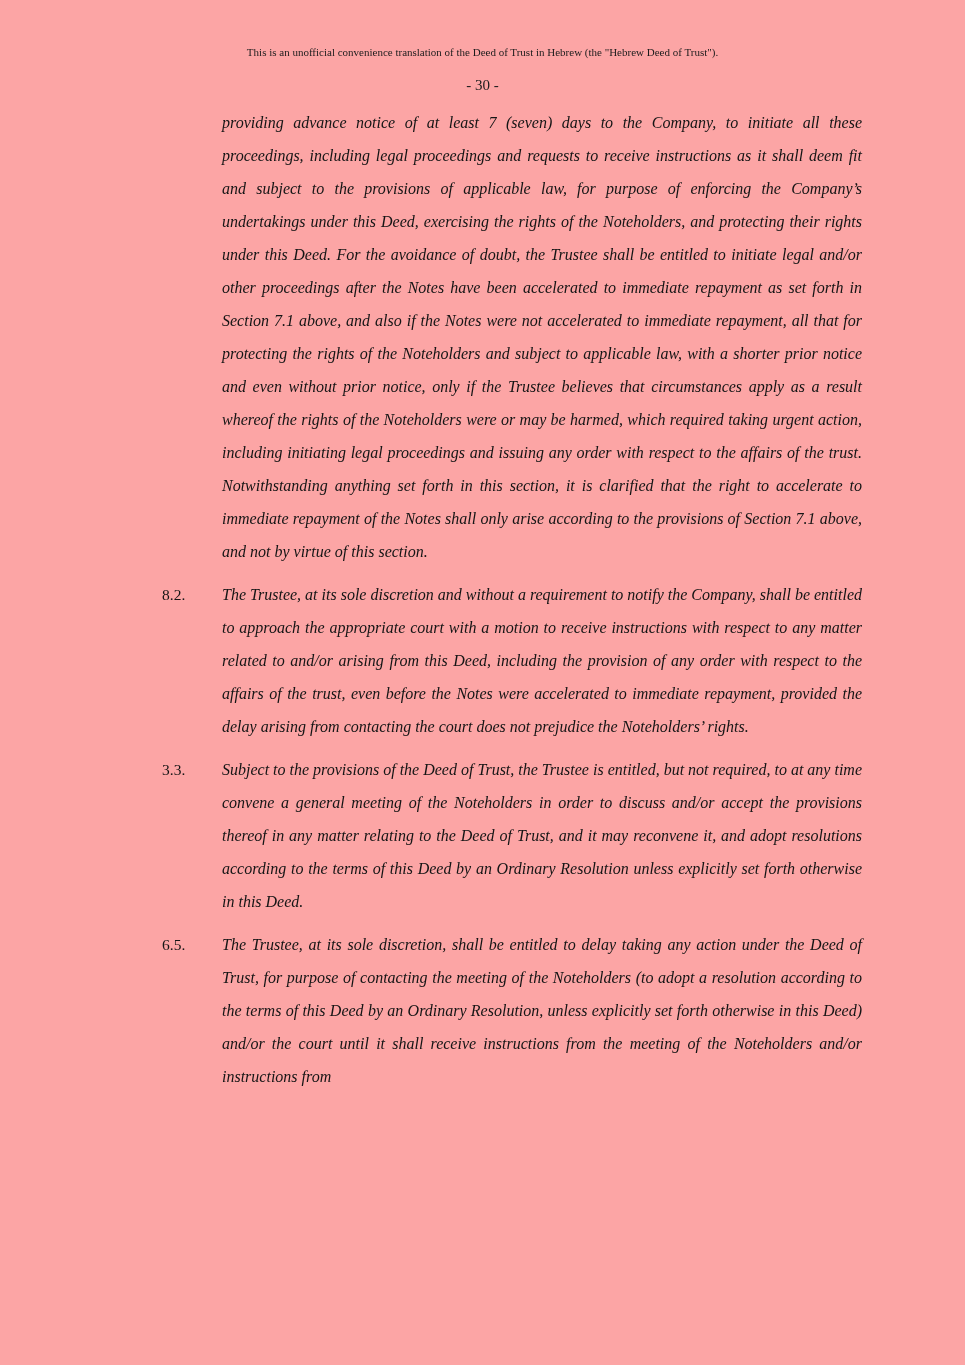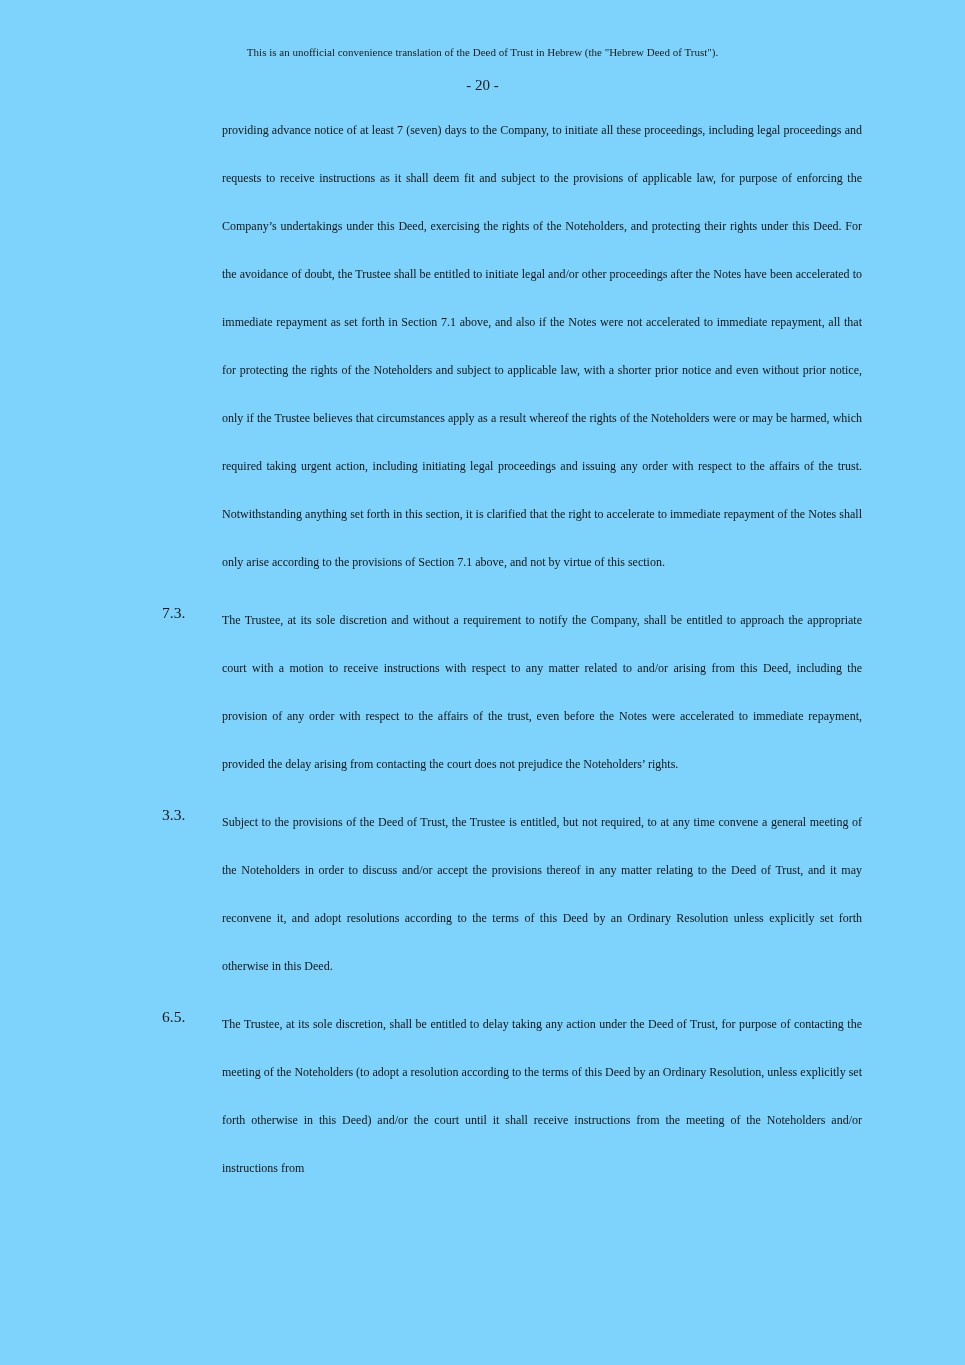--- a/index.html
+++ b/index.html
@@ -4,21 +4,21 @@
 <style>
   html, body {
     margin: 0;
     padding: 0;
     background: #ffffff;
   }
   .page {
     position: relative;
     width: 965px;
     height: 1365px;
-    background: #7dd3fc;
+    background: #fca5a5;
     font-family: "Liberation Serif", serif;
     color: #151515;
     overflow: hidden;
     box-sizing: border-box;
   }
   .disclaimer {
     padding-top: 45px;
     margin: 0 auto;
     max-width: 745px;
     text-align: center;
@@ -42,46 +42,47 @@
     margin-bottom: 10px;
   }
   .para .num {
     flex: 0 0 60px;
     font-size: 15.5px;
     line-height: 33.5px;
     text-align: left;
   }
   .para .text {
     flex: 1 1 auto;
-    font-size: 12px;
-    line-height: 48px;
+    font-size: 16px;
+    line-height: 33px;
     text-align: justify;
     text-justify: inter-word;
+    font-style: italic;
   }
 </style>
 </head>
 <body>
 
 <div class="page">
 
   <div class="disclaimer">
     <div>This is an unofficial convenience translation of the Deed of Trust in Hebrew (the "Hebrew Deed of Trust").</div>
   </div>
 
-  <div class="page-number">- 20 -</div>
+  <div class="page-number">- 30 -</div>
 
   <div class="doc-body">
 
     <div class="para">
       <div class="num"></div>
       <div class="text">providing advance notice of at least 7 (seven) days to the Company, to initiate all these proceedings, including legal proceedings and requests to receive instructions as it shall deem fit and subject to the provisions of applicable law, for purpose of enforcing the Company’s undertakings under this Deed, exercising the rights of the Noteholders, and protecting their rights under this Deed. For the avoidance of doubt, the Trustee shall be entitled to initiate legal and/or other proceedings after the Notes have been accelerated to immediate repayment as set forth in Section 7.1 above, and also if the Notes were not accelerated to immediate repayment, all that for protecting the rights of the Noteholders and subject to applicable law, with a shorter prior notice and even without prior notice, only if the Trustee believes that circumstances apply as a result whereof the rights of the Noteholders were or may be harmed, which required taking urgent action, including initiating legal proceedings and issuing any order with respect to the affairs of the trust. Notwithstanding anything set forth in this section, it is clarified that the right to accelerate to immediate repayment of the Notes shall only arise according to the provisions of Section 7.1 above, and not by virtue of this section.</div>
     </div>
 
     <div class="para">
-      <div class="num">7.3.</div>
+      <div class="num">8.2.</div>
       <div class="text">The Trustee, at its sole discretion and without a requirement to notify the Company, shall be entitled to approach the appropriate court with a motion to receive instructions with respect to any matter related to and/or arising from this Deed, including the provision of any order with respect to the affairs of the trust, even before the Notes were accelerated to immediate repayment, provided the delay arising from contacting the court does not prejudice the Noteholders’ rights.</div>
     </div>
 
     <div class="para">
       <div class="num">3.3.</div>
       <div class="text">Subject to the provisions of the Deed of Trust, the Trustee is entitled, but not required, to at any time convene a general meeting of the Noteholders in order to discuss and/or accept the provisions thereof in any matter relating to the Deed of Trust, and it may reconvene it, and adopt resolutions according to the terms of this Deed by an Ordinary Resolution unless explicitly set forth otherwise in this Deed.</div>
     </div>
 
     <div class="para">
       <div class="num">6.5.</div>

